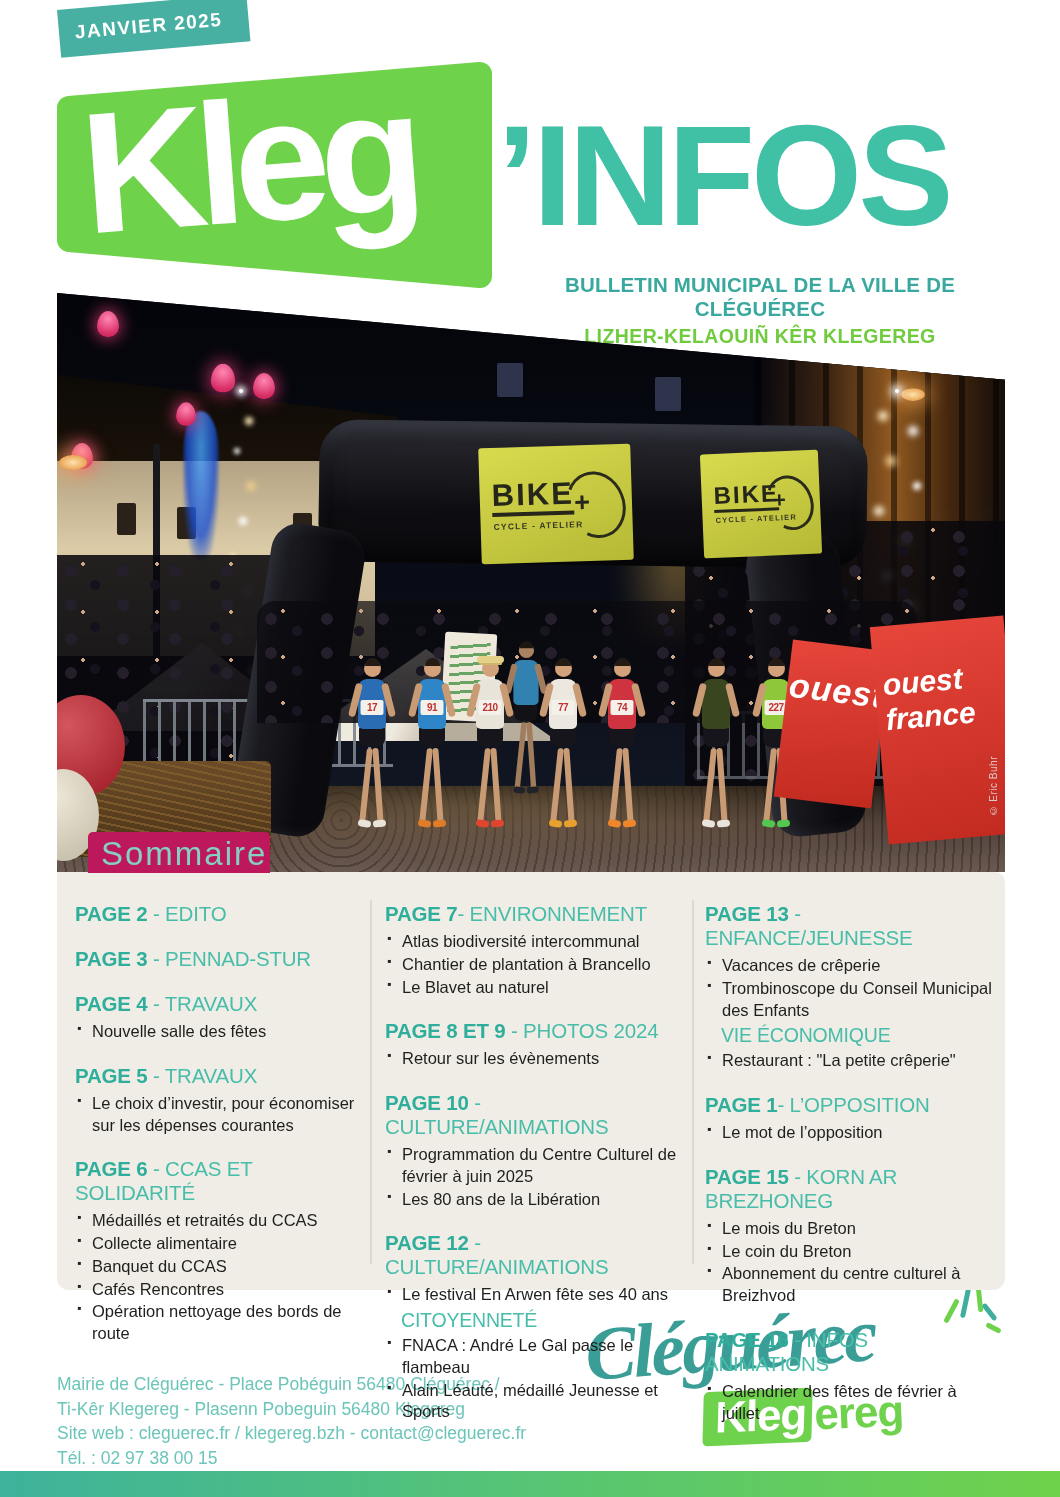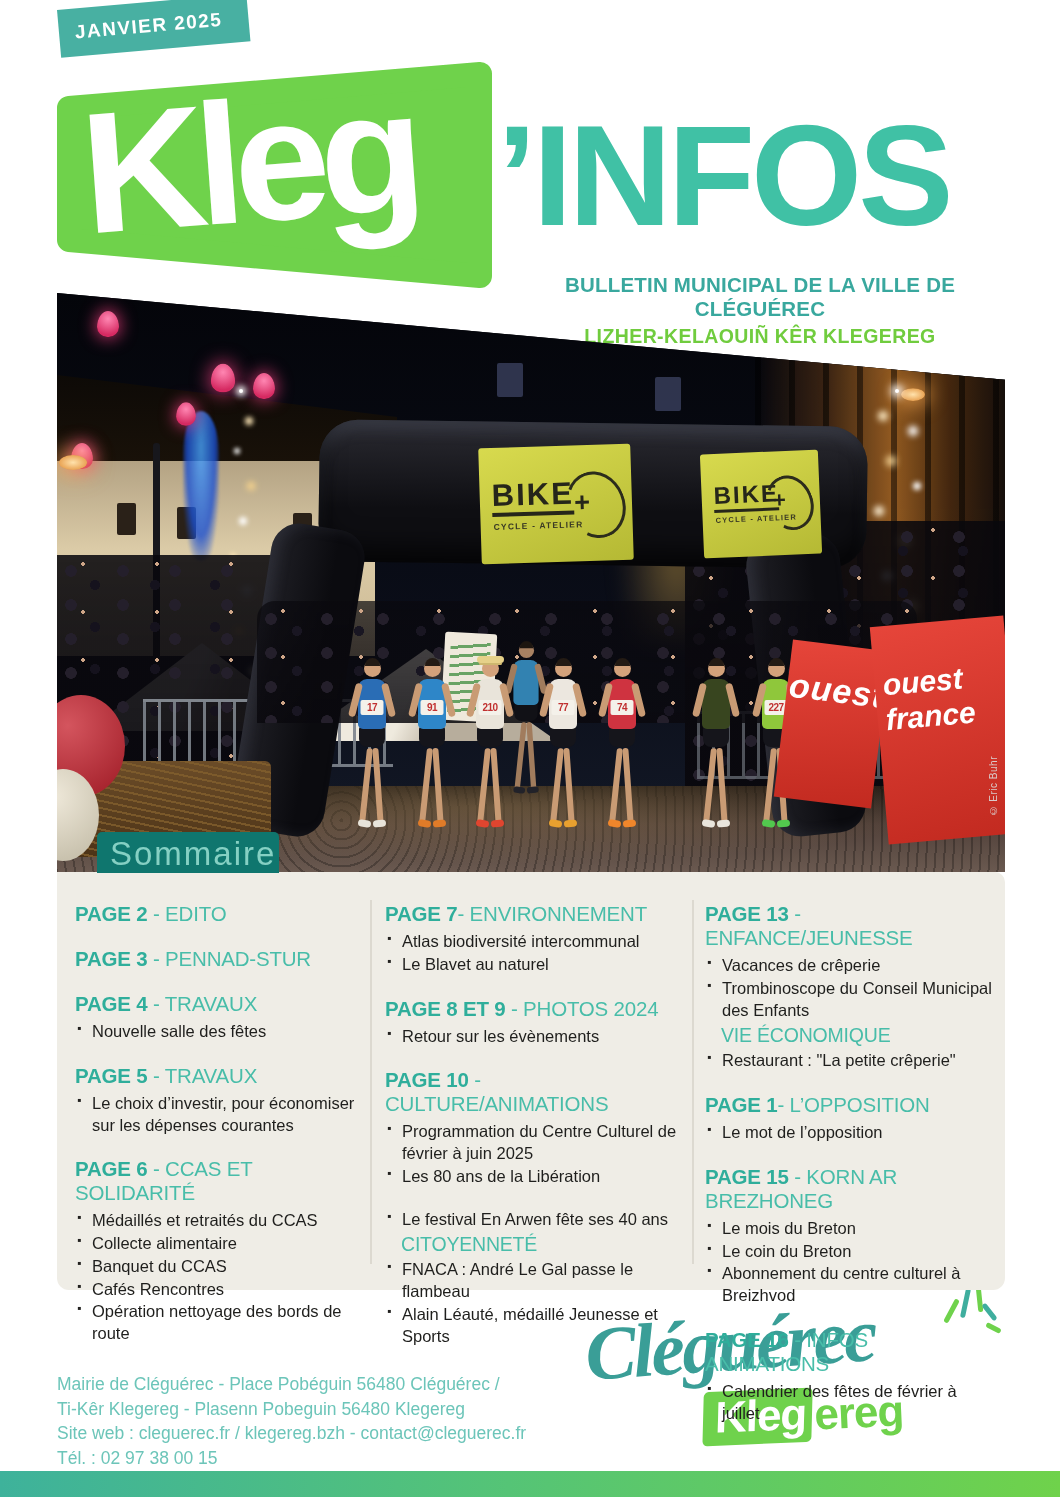--- a/index.html
+++ b/index.html
@@ -140,22 +140,22 @@
   .r-shoe.sr{right:1px;transform:rotate(-6deg);}
 
   .road{left:0;right:0;bottom:0;height:86px;z-index:3;background:
     radial-gradient(ellipse at 45% 25%,rgba(165,135,85,.38),rgba(0,0,0,0) 62%),
     repeating-radial-gradient(circle at 30% 40%,rgba(0,0,0,.25) 0 2px,rgba(0,0,0,0) 2px 9px),
     linear-gradient(180deg,#241c16,#51413a 45%,#6a5950 100%);}
   .credit{right:6px;bottom:56px;z-index:9;writing-mode:vertical-rl;transform:rotate(180deg);
     font-size:10px;color:#dcdcdc;opacity:.9;letter-spacing:.5px;}
 
   
-  .som-tab{left:88px;top:832px;width:182px;height:41px;background:#0f766e;z-index:3;
-    border-radius:5px 5px 0 0;margin-left:9px;}
+  .som-tab{left:88px;top:832px;width:182px;height:41px;background:#be185d;z-index:3;
+    border-radius:5px 5px 0 0;}
   .som-title{padding-left:13px;font-size:33px;font-weight:300;color:#85d0c3;letter-spacing:2px;
     line-height:44px;font-family:"Liberation Sans",sans-serif;}
   .toc{left:57px;top:872px;width:948px;height:418px;background:#efede6;border-radius:0 10px 12px 12px;z-index:2;}
   .toc-col{position:absolute;top:30px;}
   .col1{left:18px;width:296px;}
   .col2{left:328px;width:300px;}
   .col3{left:648px;width:288px;}
   .vr{position:absolute;top:28px;bottom:26px;width:2px;background:#dcd9d0;}
   .vr1{left:313px;} .vr2{left:635px;}
   .toc-section{margin-bottom:21px;}
@@ -396,37 +396,39 @@
             <li class="toc-li">Cafés Rencontres</li>
             <li class="toc-li">Opération nettoyage des bords de route</li>
           </ul>
         </div>
       </div>
     <div class="toc-col col2">
         <div class="toc-section">
           <div class="toc-heading"><span class="toc-page">PAGE 7</span><span class="toc-title">- ENVIRONNEMENT</span></div>
           <ul class="toc-ul">
             <li class="toc-li">Atlas biodiversité intercommunal</li>
+            <li class="toc-li">Chantier de plantation à Brancello</li>
             <li class="toc-li">Le Blavet au naturel</li>
           </ul>
         </div>
         <div class="toc-section">
           <div class="toc-heading"><span class="toc-page">PAGE 8 ET 9</span><span class="toc-title"> - PHOTOS 2024</span></div>
           <ul class="toc-ul">
             <li class="toc-li">Retour sur les évènements</li>
           </ul>
         </div>
         <div class="toc-section">
           <div class="toc-heading"><span class="toc-page">PAGE 10</span><span class="toc-title"> - CULTURE/ANIMATIONS</span></div>
           <ul class="toc-ul">
             <li class="toc-li">Programmation du Centre Culturel de février à juin 2025</li>
             <li class="toc-li">Les 80 ans de la Libération</li>
           </ul>
         </div>
         <div class="toc-section">
+          <div class="toc-heading"><span class="toc-page">PAGE 12</span><span class="toc-title"> - CULTURE/ANIMATIONS</span></div>
           <ul class="toc-ul">
             <li class="toc-li">Le festival En Arwen fête ses 40 ans</li>
           </ul>
           <div class="toc-subhead">CITOYENNETÉ</div>
           <ul class="toc-ul">
             <li class="toc-li">FNACA : André Le Gal passe le flambeau</li>
             <li class="toc-li">Alain Léauté, médaillé Jeunesse et Sports</li>
           </ul>
         </div>
       </div>

